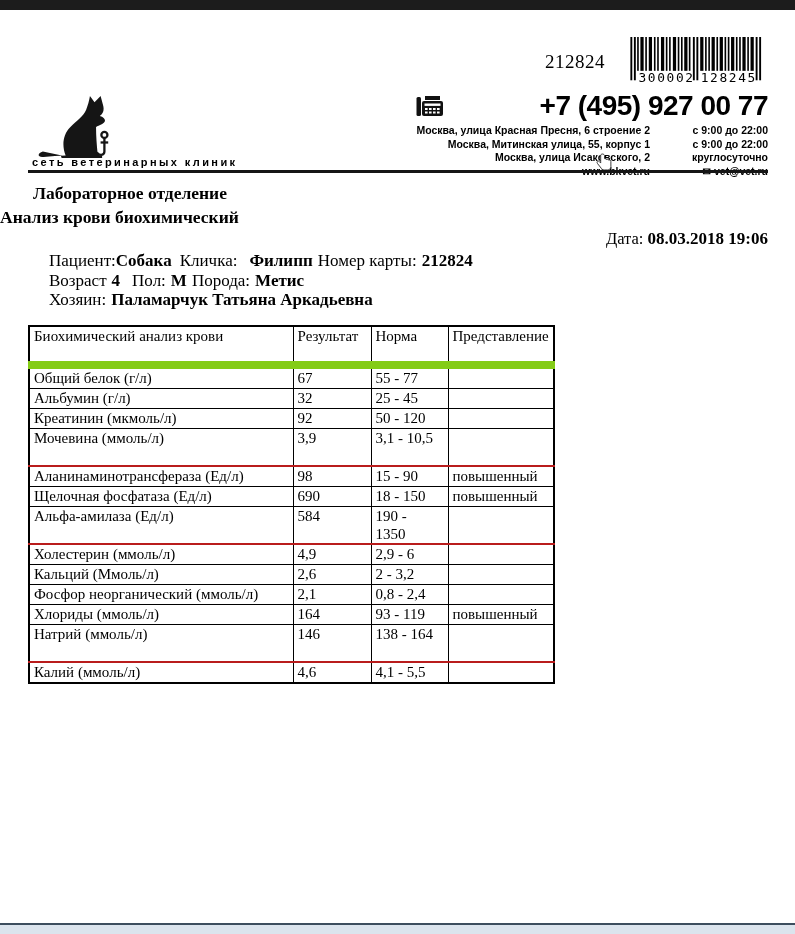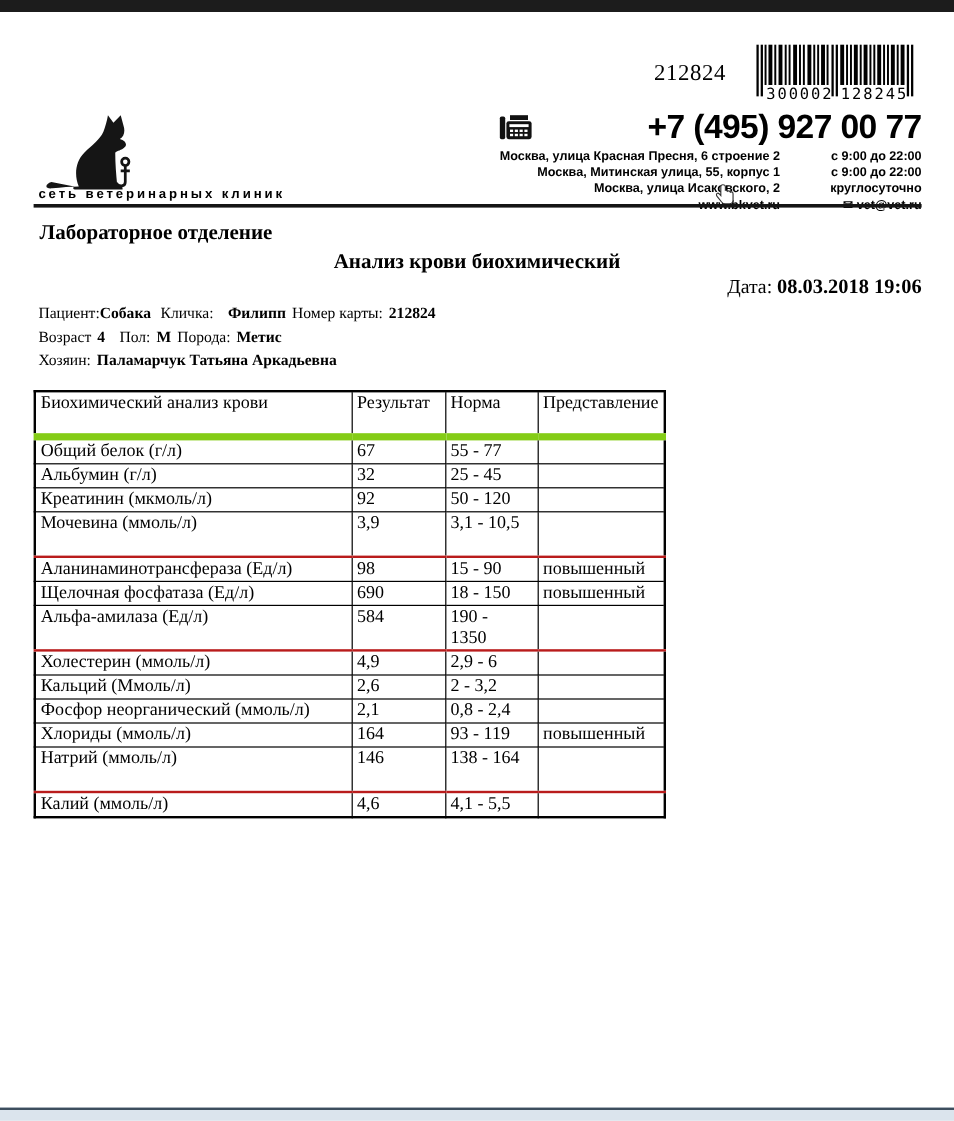--- a/index.html
+++ b/index.html
@@ -29,40 +29,40 @@
   
   .logo{position:absolute;left:30px;top:92px;width:240px;height:84px;}
   .dog-icon{position:absolute;left:6px;top:0;}
   .logo-title{position:absolute;left:82px;top:30px;font-family:"Liberation Sans",sans-serif;font-weight:bold;font-size:26px;letter-spacing:-.5px;}
   .logo-subtitle{position:absolute;left:2px;top:64px;font-family:"Liberation Sans",sans-serif;font-weight:bold;font-size:11px;letter-spacing:2.4px;white-space:nowrap;}
 
   .rule{position:absolute;top:170px;left:28px;width:740px;height:0;border-top:3px solid #151515;}
 
   
   .department{position:absolute;left:33px;top:183px;font-size:17.5px;font-weight:bold;}
-  .report-title{position:absolute;left:0;top:207px;width:795px;text-align:center;font-size:17.5px;font-weight:bold;}
+  .report-title{position:absolute;left:0;top:207px;width:795px;text-align:left;font-size:17.5px;font-weight:bold;}
   .date-line{position:absolute;top:229px;right:27px;font-size:16.5px;}
   .date-line b{font-size:17px;}
 
   
-  .patient{position:absolute;left:32px;top:251px;font-size:13px;line-height:19.5px;}
+  .patient{position:absolute;left:49px;top:251px;font-size:17px;line-height:19.5px;}
   .patient b{white-space:pre;}
   .ml5{margin-left:5px;} .ml8{margin-left:8px;} .ml12{margin-left:12px;}
 
   
   table.results{
     position:absolute;left:28px;top:325px;border-collapse:collapse;
     font-size:15px;table-layout:fixed;width:527px;
   }
   table.results{border:2px solid #000;}
   table.results th, table.results td{
     border:1px solid #000;vertical-align:top;text-align:left;font-weight:normal;
     padding:1px 2px 0 4px;line-height:17.5px;overflow:hidden;
   }
-  table.results thead th{height:33px;border-bottom:6px solid #84cc16;}
+  table.results thead th{height:33px;border-bottom:8px solid #84cc16;}
   table.results td{height:18px;}
   tr.tall td{height:35px;border-bottom:2px solid #b91c1c;}
   .col-name{width:264px;} .col-result{width:78px;} .col-norm{width:77px;} .col-repr{width:106px;}
   td.cell-norm{white-space:pre-line;}
 </style>
 </head>
 <body>
 
 <div class="top-bar"></div>
 

